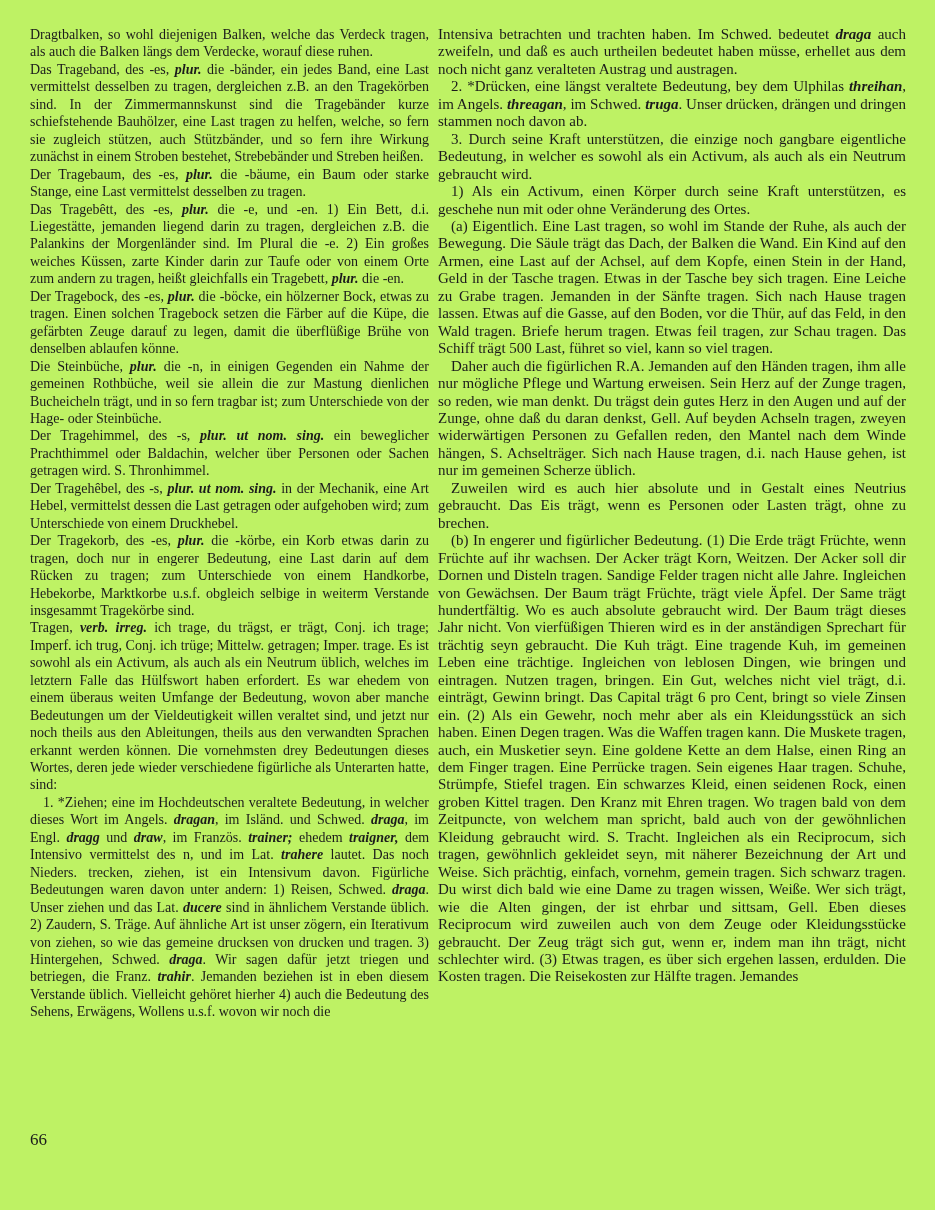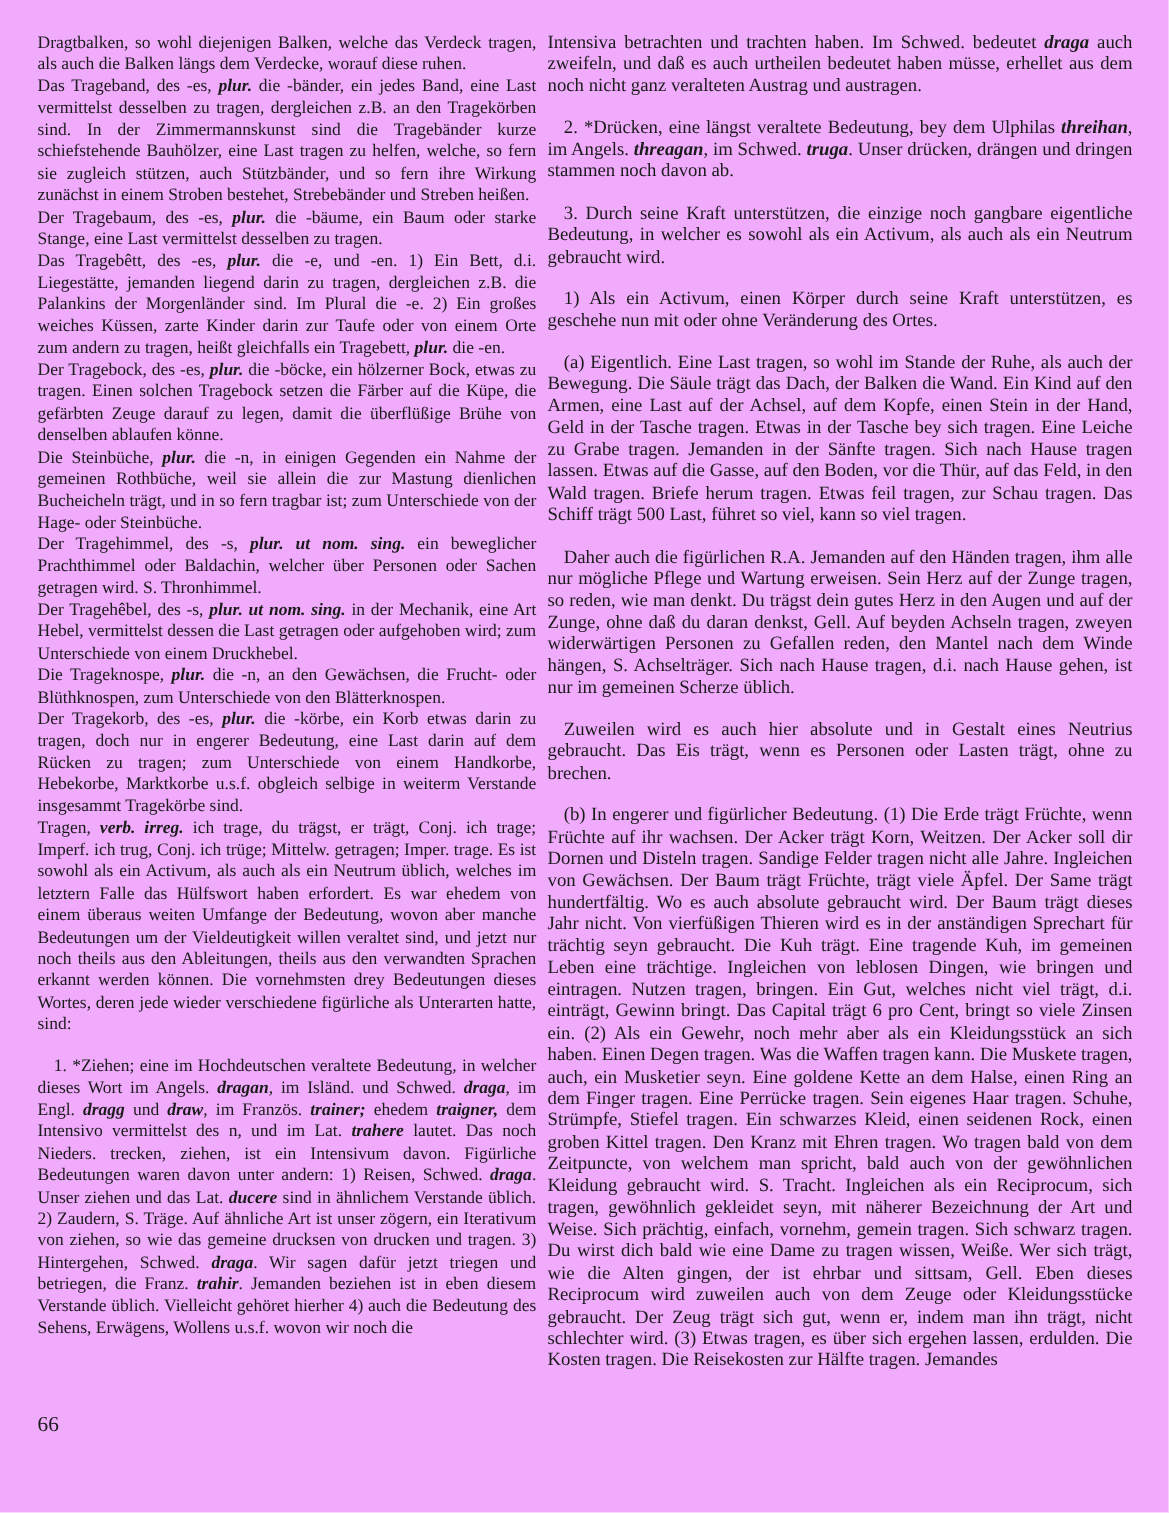--- a/index.html
+++ b/index.html
@@ -7,21 +7,21 @@
     padding: 0;
     background: #ffffff;
     color: #1b1b1b;
   }
   .page {
     position: relative;
     width: 935px;
     height: 1210px;
     box-sizing: border-box;
     padding: 26px 29px 0 30px;
-    background: #f0abfc;
+    background: #bef264;
     overflow: hidden;
     font-family: "Liberation Serif", "DejaVu Serif", serif;
   }
   .cols {
     display: flex;
     gap: 9px;
     align-items: flex-start;
   }
   .col {
     text-align: justify;
@@ -36,21 +36,20 @@
     width: 468px;
     font-size: 15px;
     line-height: 17.45px;
   }
   .para {
     margin: 0;
     padding: 0;
   }
   .para.indent {
     text-indent: 13px;
-    margin-top: 16px;
   }
   .run-b { font-weight: normal; }
   .run-i { font-style: italic; font-weight: bold; }
   .page-number {
     position: absolute;
     left: 30px;
     top: 1132px;
     font-size: 17px;
     line-height: 16px;
     color: #1b1b1b;
@@ -63,21 +62,20 @@
   <div class="cols">
     <div class="col col-left" id="col-left">
         <p class="para"><span class="run">Dragtbalken, so wohl diejenigen Balken, welche das Verdeck tragen, als auch die Balken längs dem Verdecke, worauf diese ruhen.</span></p>
         <p class="para"><span class="run-b">Das Trageband</span><span class="run">, des -es, </span><span class="run-i">plur.</span><span class="run"> die -bänder, ein jedes Band, eine Last vermittelst desselben zu tragen, dergleichen z.B. an den Tragekörben sind. In der Zimmermannskunst sind die Tragebänder kurze schiefstehende Bauhölzer, eine Last tragen zu helfen, welche, so fern sie zugleich stützen, auch Stützbänder, und so fern ihre Wirkung zunächst in einem Stroben bestehet, Strebebänder und Streben heißen.</span></p>
         <p class="para"><span class="run-b">Der Tragebaum</span><span class="run">, des -es, </span><span class="run-i">plur.</span><span class="run"> die -bäume, ein Baum oder starke Stange, eine Last vermittelst desselben zu tragen.</span></p>
         <p class="para"><span class="run-b">Das Tragebêtt</span><span class="run">, des -es, </span><span class="run-i">plur.</span><span class="run"> die -e, und -en. 1) Ein Bett, d.i. Liegestätte, jemanden liegend darin zu tragen, dergleichen z.B. die Palankins der Morgenländer sind. Im Plural die -e. 2) Ein großes weiches Küssen, zarte Kinder darin zur Taufe oder von einem Orte zum andern zu tragen, heißt gleichfalls ein Tragebett, </span><span class="run-i">plur.</span><span class="run"> die -en.</span></p>
         <p class="para"><span class="run-b">Der Tragebock</span><span class="run">, des -es, </span><span class="run-i">plur.</span><span class="run"> die -böcke, ein hölzerner Bock, etwas zu tragen. Einen solchen Tragebock setzen die Färber auf die Küpe, die gefärbten Zeuge darauf zu legen, damit die überflüßige Brühe von denselben ablaufen könne.</span></p>
         <p class="para"><span class="run-b">Die Steinbüche</span><span class="run">, </span><span class="run-i">plur.</span><span class="run"> die -n, in einigen Gegenden ein Nahme der gemeinen Rothbüche, weil sie allein die zur Mastung dienlichen Bucheicheln trägt, und in so fern tragbar ist; zum Unterschiede von der Hage- oder Steinbüche.</span></p>
         <p class="para"><span class="run-b">Der Tragehimmel</span><span class="run">, des -s, </span><span class="run-i">plur. ut nom. sing.</span><span class="run"> ein beweglicher Prachthimmel oder Baldachin, welcher über Personen oder Sachen getragen wird. S. Thronhimmel.</span></p>
         <p class="para"><span class="run-b">Der Tragehêbel</span><span class="run">, des -s, </span><span class="run-i">plur. ut nom. sing.</span><span class="run"> in der Mechanik, eine Art Hebel, vermittelst dessen die Last getragen oder aufgehoben wird; zum Unterschiede von einem Druckhebel.</span></p>
-        <p class="para"><span class="run-b">Die Trageknospe</span><span class="run">, </span><span class="run-i">plur.</span><span class="run"> die -n, an den Gewächsen, die Frucht- oder Blüthknospen, zum Unterschiede von den Blätterknospen.</span></p>
         <p class="para"><span class="run-b">Der Tragekorb</span><span class="run">, des -es, </span><span class="run-i">plur.</span><span class="run"> die -körbe, ein Korb etwas darin zu tragen, doch nur in engerer Bedeutung, eine Last darin auf dem Rücken zu tragen; zum Unterschiede von einem Handkorbe, Hebekorbe, Marktkorbe u.s.f. obgleich selbige in weiterm Verstande insgesammt Tragekörbe sind.</span></p>
         <p class="para"><span class="run-b">Tragen</span><span class="run">, </span><span class="run-i">verb. irreg.</span><span class="run"> ich trage, du trägst, er trägt, Conj. ich trage; Imperf. ich trug, Conj. ich trüge; Mittelw. getragen; Imper. trage. Es ist sowohl als ein Activum, als auch als ein Neutrum üblich, welches im letztern Falle das Hülfswort haben erfordert. Es war ehedem von einem überaus weiten Umfange der Bedeutung, wovon aber manche Bedeutungen um der Vieldeutigkeit willen veraltet sind, und jetzt nur noch theils aus den Ableitungen, theils aus den verwandten Sprachen erkannt werden können. Die vornehmsten drey Bedeutungen dieses Wortes, deren jede wieder verschiedene figürliche als Unterarten hatte, sind:</span></p>
         <p class="para indent"><span class="run">1. *Ziehen; eine im Hochdeutschen veraltete Bedeutung, in welcher dieses Wort im Angels. </span><span class="run-i">dragan</span><span class="run">, im Isländ. und Schwed. </span><span class="run-i">draga</span><span class="run">, im Engl. </span><span class="run-i">dragg</span><span class="run"> und </span><span class="run-i">draw</span><span class="run">, im Französ. </span><span class="run-i">trainer;</span><span class="run"> ehedem </span><span class="run-i">traigner,</span><span class="run"> dem Intensivo vermittelst des n, und im Lat. </span><span class="run-i">trahere</span><span class="run"> lautet. Das noch Nieders. trecken, ziehen, ist ein Intensivum davon. Figürliche Bedeutungen waren davon unter andern: 1) Reisen, Schwed. </span><span class="run-i">draga</span><span class="run">. Unser ziehen und das Lat. </span><span class="run-i">ducere</span><span class="run"> sind in ähnlichem Verstande üblich. 2) Zaudern, S. Träge. Auf ähnliche Art ist unser zögern, ein Iterativum von ziehen, so wie das gemeine drucksen von drucken und tragen. 3) Hintergehen, Schwed. </span><span class="run-i">draga</span><span class="run">. Wir sagen dafür jetzt triegen und betriegen, die Franz. </span><span class="run-i">trahir</span><span class="run">. Jemanden beziehen ist in eben diesem Verstande üblich. Vielleicht gehöret hierher 4) auch die Bedeutung des Sehens, Erwägens, Wollens u.s.f. wovon wir noch die</span></p>
       </div>
     <div class="col col-right" id="col-right">
         <p class="para"><span class="run">Intensiva betrachten und trachten haben. Im Schwed. bedeutet </span><span class="run-i">draga</span><span class="run"> auch zweifeln, und daß es auch urtheilen bedeutet haben müsse, erhellet aus dem noch nicht ganz veralteten Austrag und austragen.</span></p>
         <p class="para indent"><span class="run">2. *Drücken, eine längst veraltete Bedeutung, bey dem Ulphilas </span><span class="run-i">threihan</span><span class="run">, im Angels. </span><span class="run-i">threagan</span><span class="run">, im Schwed. </span><span class="run-i">truga</span><span class="run">. Unser drücken, drängen und dringen stammen noch davon ab.</span></p>
         <p class="para indent"><span class="run">3. Durch seine Kraft unterstützen, die einzige noch gangbare eigentliche Bedeutung, in welcher es sowohl als ein Activum, als auch als ein Neutrum gebraucht wird.</span></p>
         <p class="para indent"><span class="run">1) Als ein Activum, einen Körper durch seine Kraft unterstützen, es geschehe nun mit oder ohne Veränderung des Ortes.</span></p>
         <p class="para indent"><span class="run">(a) Eigentlich. Eine Last tragen, so wohl im Stande der Ruhe, als auch der Bewegung. Die Säule trägt das Dach, der Balken die Wand. Ein Kind auf den Armen, eine Last auf der Achsel, auf dem Kopfe, einen Stein in der Hand, Geld in der Tasche tragen. Etwas in der Tasche bey sich tragen. Eine Leiche zu Grabe tragen. Jemanden in der Sänfte tragen. Sich nach Hause tragen lassen. Etwas auf die Gasse, auf den Boden, vor die Thür, auf das Feld, in den Wald tragen. Briefe herum tragen. Etwas feil tragen, zur Schau tragen. Das Schiff trägt 500 Last, führet so viel, kann so viel tragen.</span></p>

